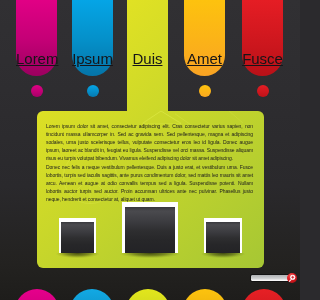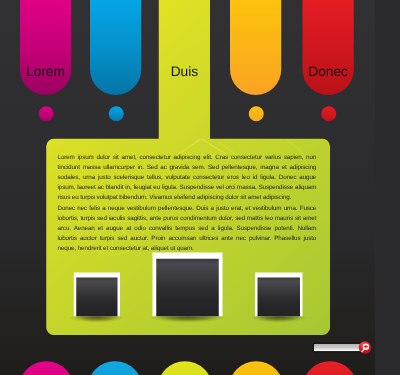--- a/index.html
+++ b/index.html
@@ -16,21 +16,21 @@
               background-image:linear-gradient(137deg,#ede720 0%,#a6c734 100%);
               background-repeat:no-repeat;background-size:227px 268px;}
   #gtab{left:127px;top:0;width:41px;height:112px;background-position:-90px 0;}
   #gpanel{left:37px;top:111px;width:227px;height:157px;border-radius:6px;
         background-position:0 -111px;}
 
   
   .tab{position:absolute;top:0;width:41px;height:76px;}
   .tab .body{position:absolute;left:0;top:0;right:0;bottom:0;border-radius:0 0 20.5px 20.5px;}
   .tab .label{position:absolute;left:0;top:53.8px;width:100%;text-align:center;
-              font-size:11px;line-height:9.5px;color:#151518;letter-spacing:-0.02px;}
+              font-size:15px;line-height:9.5px;color:#151518;letter-spacing:-0.02px;text-decoration:underline;}
   .tab.active{height:112px;z-index:3;}
   .dot{position:absolute;width:12px;height:12px;border-radius:50%;top:85px;}
 
   
   #panelclip{position:absolute;left:37px;top:111px;width:227px;height:157px;
              border-radius:6px;overflow:hidden;}
   #panelclip .swirl{position:absolute;left:0;top:0;}
   .copywrap{position:absolute;left:9px;top:11px;width:207px;}
   p.copy{margin:0;font-size:5px;line-height:8px;color:#1d1d1d;
          text-align:justify;letter-spacing:-0.08px;}
@@ -109,32 +109,34 @@
   </div>
 
   <div id="tabs">
       <div class="tab" style="left: 16px;">
         <div class="body" style="background: linear-gradient(rgb(225, 0, 133) 0px, rgb(196, 0, 118) 40px, rgb(155, 0, 95) 76px);"></div>
         <div class="label">Lorem</div>
       </div>
       <div class="dot" style="left: 30.5px; background: linear-gradient(rgb(225, 0, 133) 0%, rgb(168, 0, 104) 100%);"></div>
       <div class="tab" style="left: 72px;">
         <div class="body" style="background: linear-gradient(rgb(5, 165, 230) 0px, rgb(5, 144, 201) 40px, rgb(5, 116, 168) 76px);"></div>
+        <div class="label">Ipsum</div>
       </div>
       <div class="dot" style="left: 86.5px; background: linear-gradient(rgb(5, 165, 230) 0%, rgb(5, 122, 176) 100%);"></div>
       <div class="tab active" style="left: 127px;">
         <div class="label">Duis</div>
       </div>
       <div class="tab" style="left: 184px;">
         <div class="body" style="background: linear-gradient(rgb(253, 194, 14) 0px, rgb(251, 179, 24) 40px, rgb(249, 163, 35) 76px);"></div>
+        <div class="label">Amet</div>
       </div>
       <div class="dot" style="left: 198.5px; background: linear-gradient(rgb(253, 194, 14) 0%, rgb(250, 168, 31) 100%);"></div>
       <div class="tab" style="left: 242px;">
         <div class="body" style="background: linear-gradient(rgb(229, 29, 36) 0px, rgb(207, 23, 30) 40px, rgb(185, 17, 24) 76px);"></div>
-        <div class="label">Donec</div>
+        <div class="label">Fusce</div>
       </div>
       <div class="dot" style="left: 256.5px; background: linear-gradient(rgb(229, 29, 36) 0%, rgb(191, 18, 25) 100%);"></div>
     </div>
   <div id="footerdots">
       <div class="bigdot" style="left: 15px; background: linear-gradient(rgb(230, 0, 140) 0%, rgb(189, 0, 109) 100%);"></div>
       <div class="bigdot" style="left: 70px; background: linear-gradient(rgb(18, 169, 228) 0%, rgb(10, 130, 179) 100%);"></div>
       <div class="bigdot" style="left: 125.5px; background: linear-gradient(rgb(226, 230, 28) 0%, rgb(191, 201, 35) 100%);"></div>
       <div class="bigdot" style="left: 183px; background: linear-gradient(rgb(253, 195, 14) 0%, rgb(221, 163, 13) 100%);"></div>
       <div class="bigdot" style="left: 242px; background: linear-gradient(rgb(231, 32, 37) 0%, rgb(192, 21, 26) 100%);"></div>
     </div>

